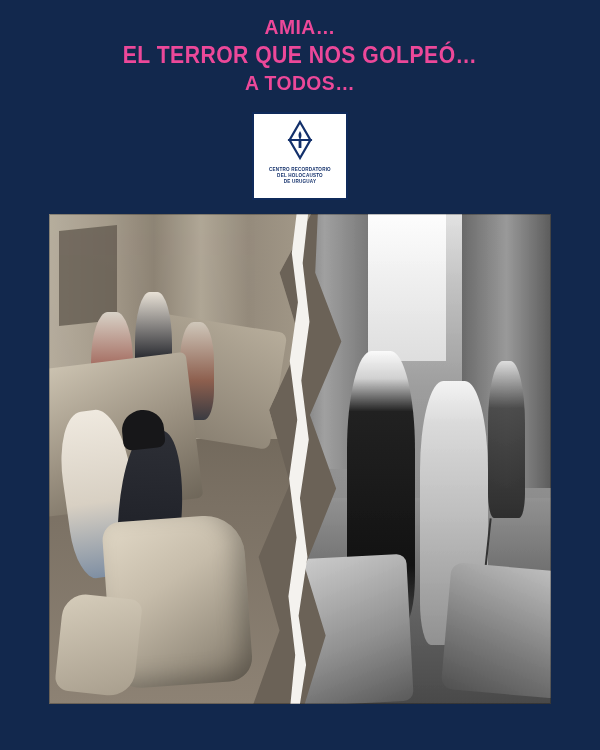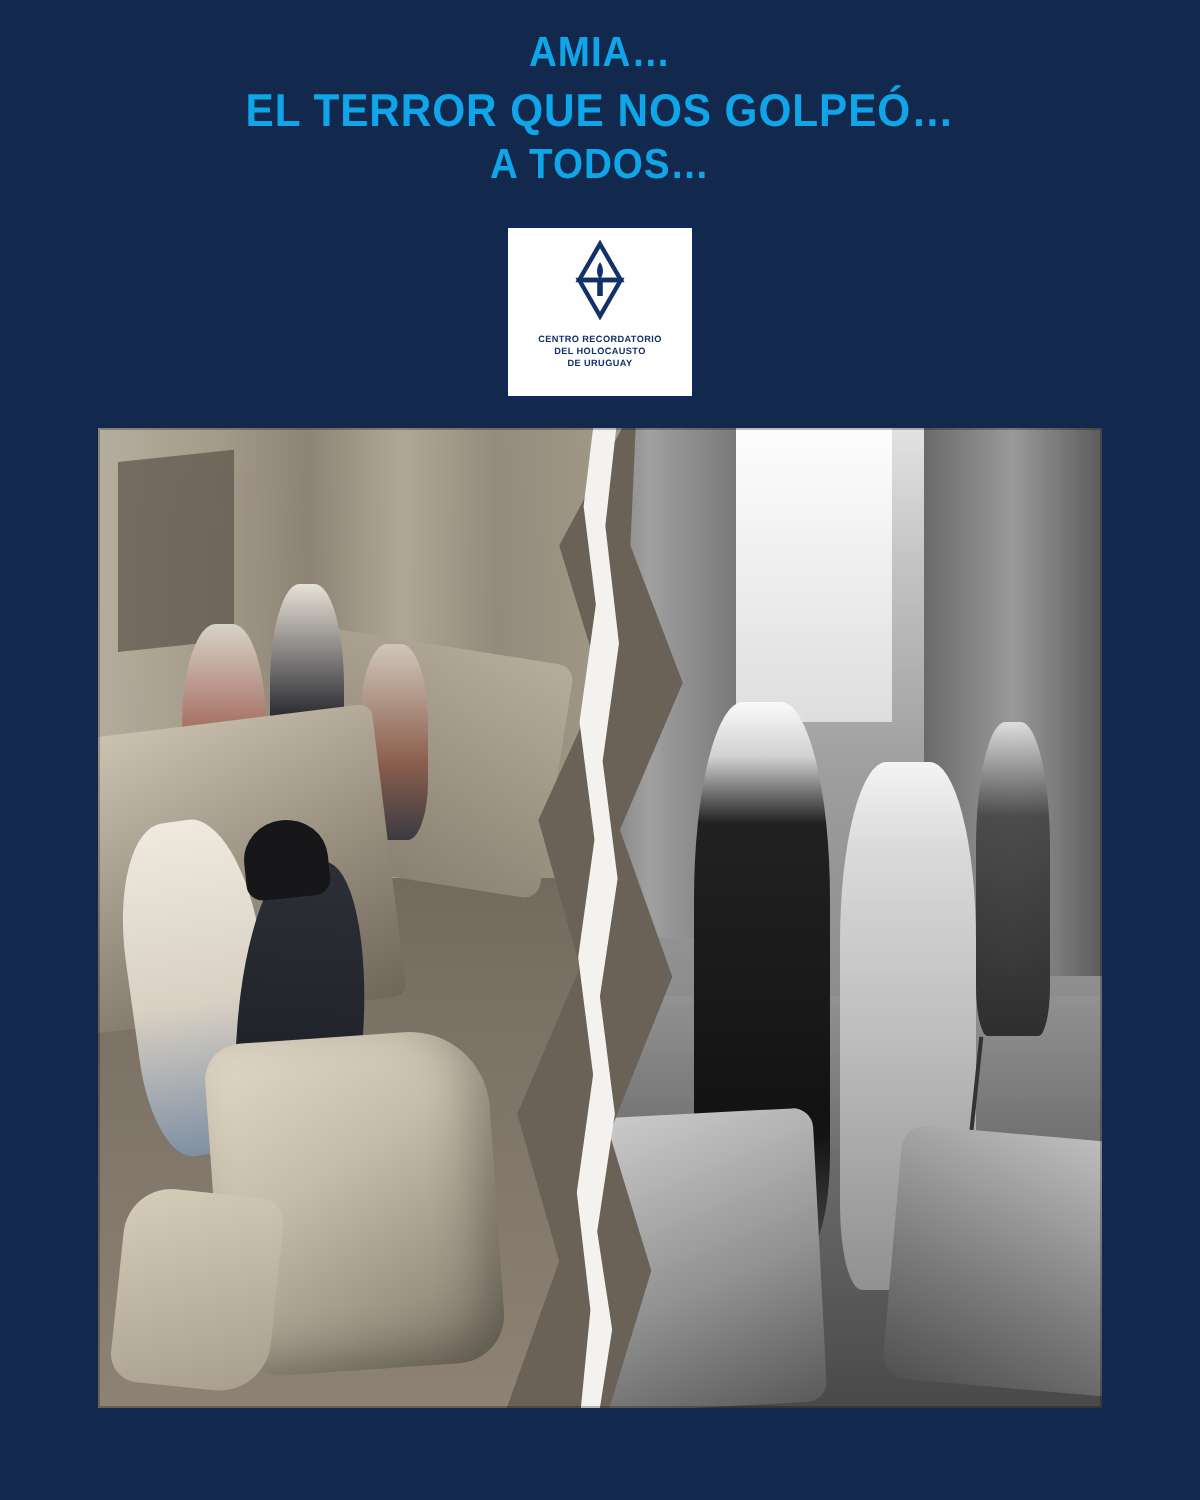--- a/index.html
+++ b/index.html
@@ -18,21 +18,21 @@
     width: 600px;
     height: 750px;
     background: #12284d;
     display: flex;
     flex-direction: column;
     align-items: center;
   }
   .headline {
     width: 100%;
     text-align: center;
-    color: #0ea5e9;
+    color: #ec4899;
     font-family: "Liberation Sans", sans-serif;
     font-weight: bold;
     letter-spacing: 0.5px;
     margin-top: 12px;
   }
   .headline .line {
     display: block;
     font-size: 23px;
     line-height: 26px;
     text-transform: uppercase;

